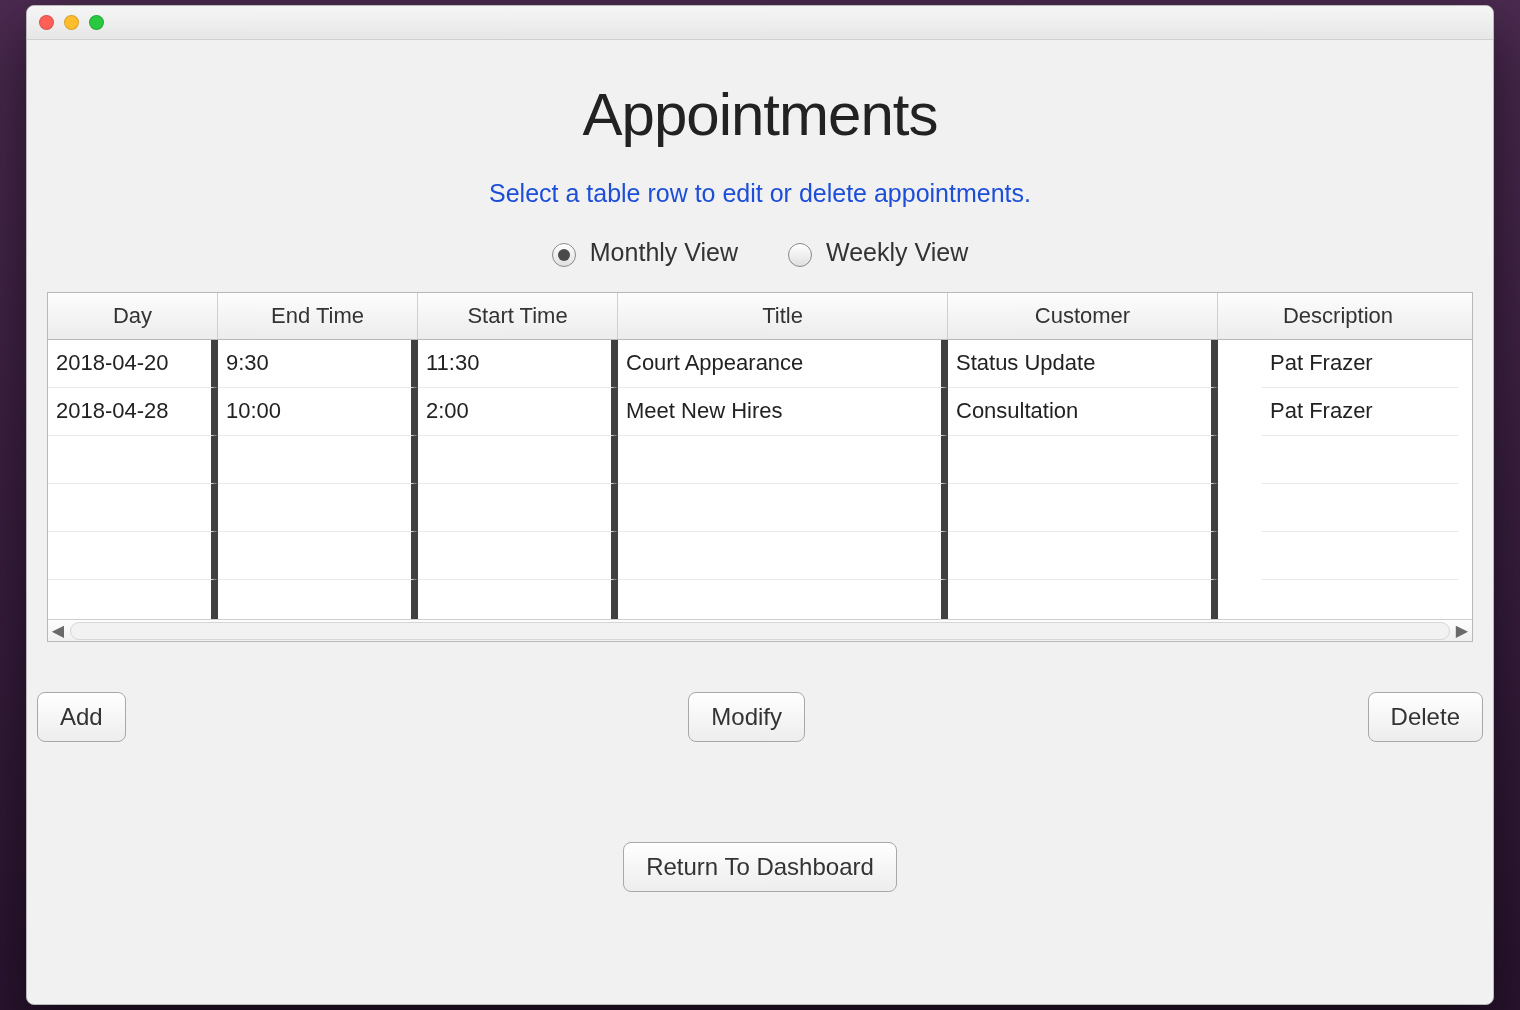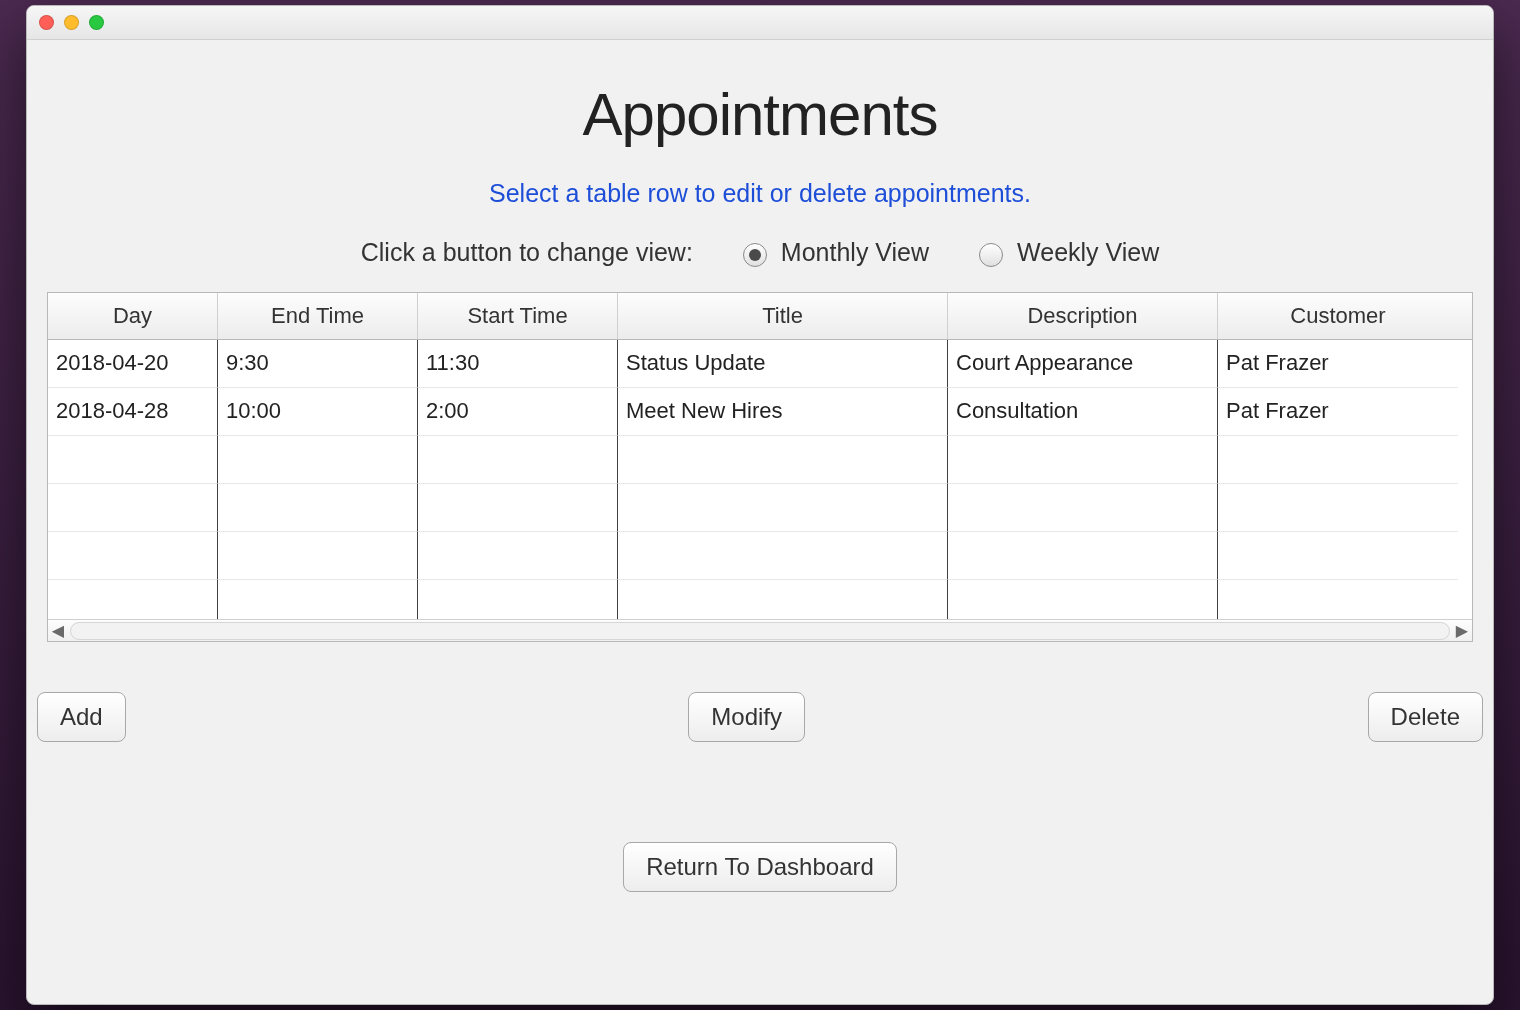--- a/index.html
+++ b/index.html
@@ -112,26 +112,26 @@
     text-align: center;
     border-right: 1px solid #cfcfcf;
   }
   .th:last-child { border-right: none; }
   .tbody { flex: 1; overflow: hidden; }
   .trow { height: 48px; }
   .td {
     padding: 10px 8px;
     font-size: 22px;
     color: #222;
-    border-right: 1px solid #404040;
+    border-right: 7px solid #404040;
     border-bottom: 1px solid #e8e8e8;
     white-space: nowrap;
     overflow: hidden;
   }
-  .td:last-child { border-right: none; }
+  .td:last-child { border-right: none; margin-left: 44px; }
 
   .hscroll {
     height: 22px;
     border-top: 1px solid #cfcfcf;
     background: linear-gradient(#fdfdfd,#f0f0f0);
     display: flex; align-items: center;
   }
   .hscroll .arrow {
     width: 20px; height: 22px;
     display:flex; align-items:center; justify-content:center;
@@ -177,49 +177,48 @@
       <span class="tl-btn tl-min"></span>
       <span class="tl-btn tl-zoom"></span>
     </div>
 
     <div class="content">
 
       <div class="h1">Appointments</div>
       <div class="hint">Select a table row to edit or delete appointments.</div>
 
       <div class="viewrow">
-        <span>Click a button to change view:</span>
 
         <span class="radiolabel">
           <span class="radio checked"></span>
           <span>Monthly View</span>
         </span>
 
         <span class="radiolabel">
           <span class="radio"></span>
           <span>Weekly View</span>
         </span>
       </div>
 
       <div class="table-wrap">
         <div class="thead">
           <div class="th">Day</div>
           <div class="th">End Time</div>
           <div class="th">Start Time</div>
           <div class="th">Title</div>
+          <div class="th">Customer</div>
           <div class="th">Description</div>
-          <div class="th">Customer</div>
         </div>
         <div class="tbody" id="tbody">
             <div class="trow">
               <div class="td">2018-04-20</div>
               <div class="td">9:30</div>
               <div class="td">11:30</div>
+              <div class="td">Court Appearance</div>
               <div class="td">Status Update</div>
-              <div class="td">Court Appearance</div>
               <div class="td">Pat Frazer</div>
             </div>
             <div class="trow">
               <div class="td">2018-04-28</div>
               <div class="td">10:00</div>
               <div class="td">2:00</div>
               <div class="td">Meet New Hires</div>
               <div class="td">Consultation</div>
               <div class="td">Pat Frazer</div>
             </div>

